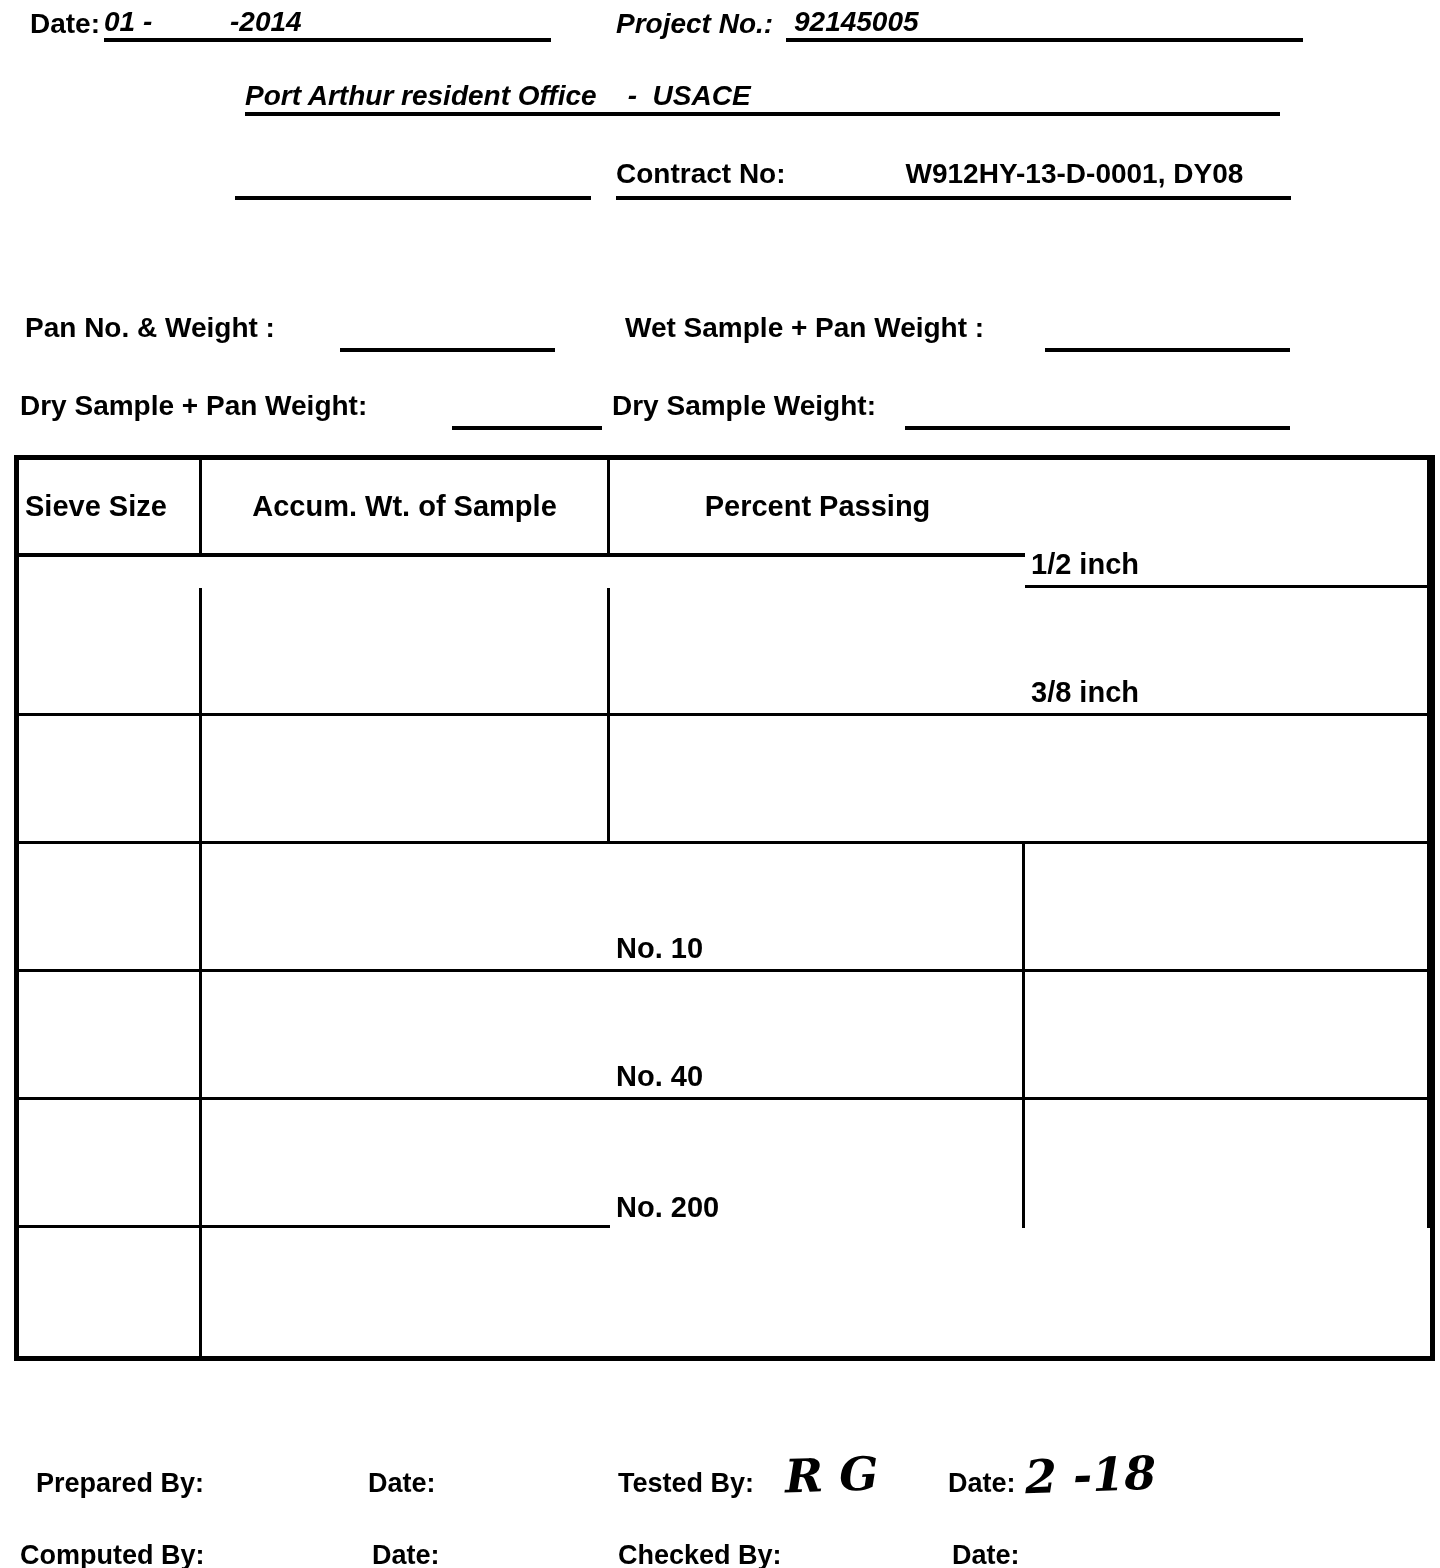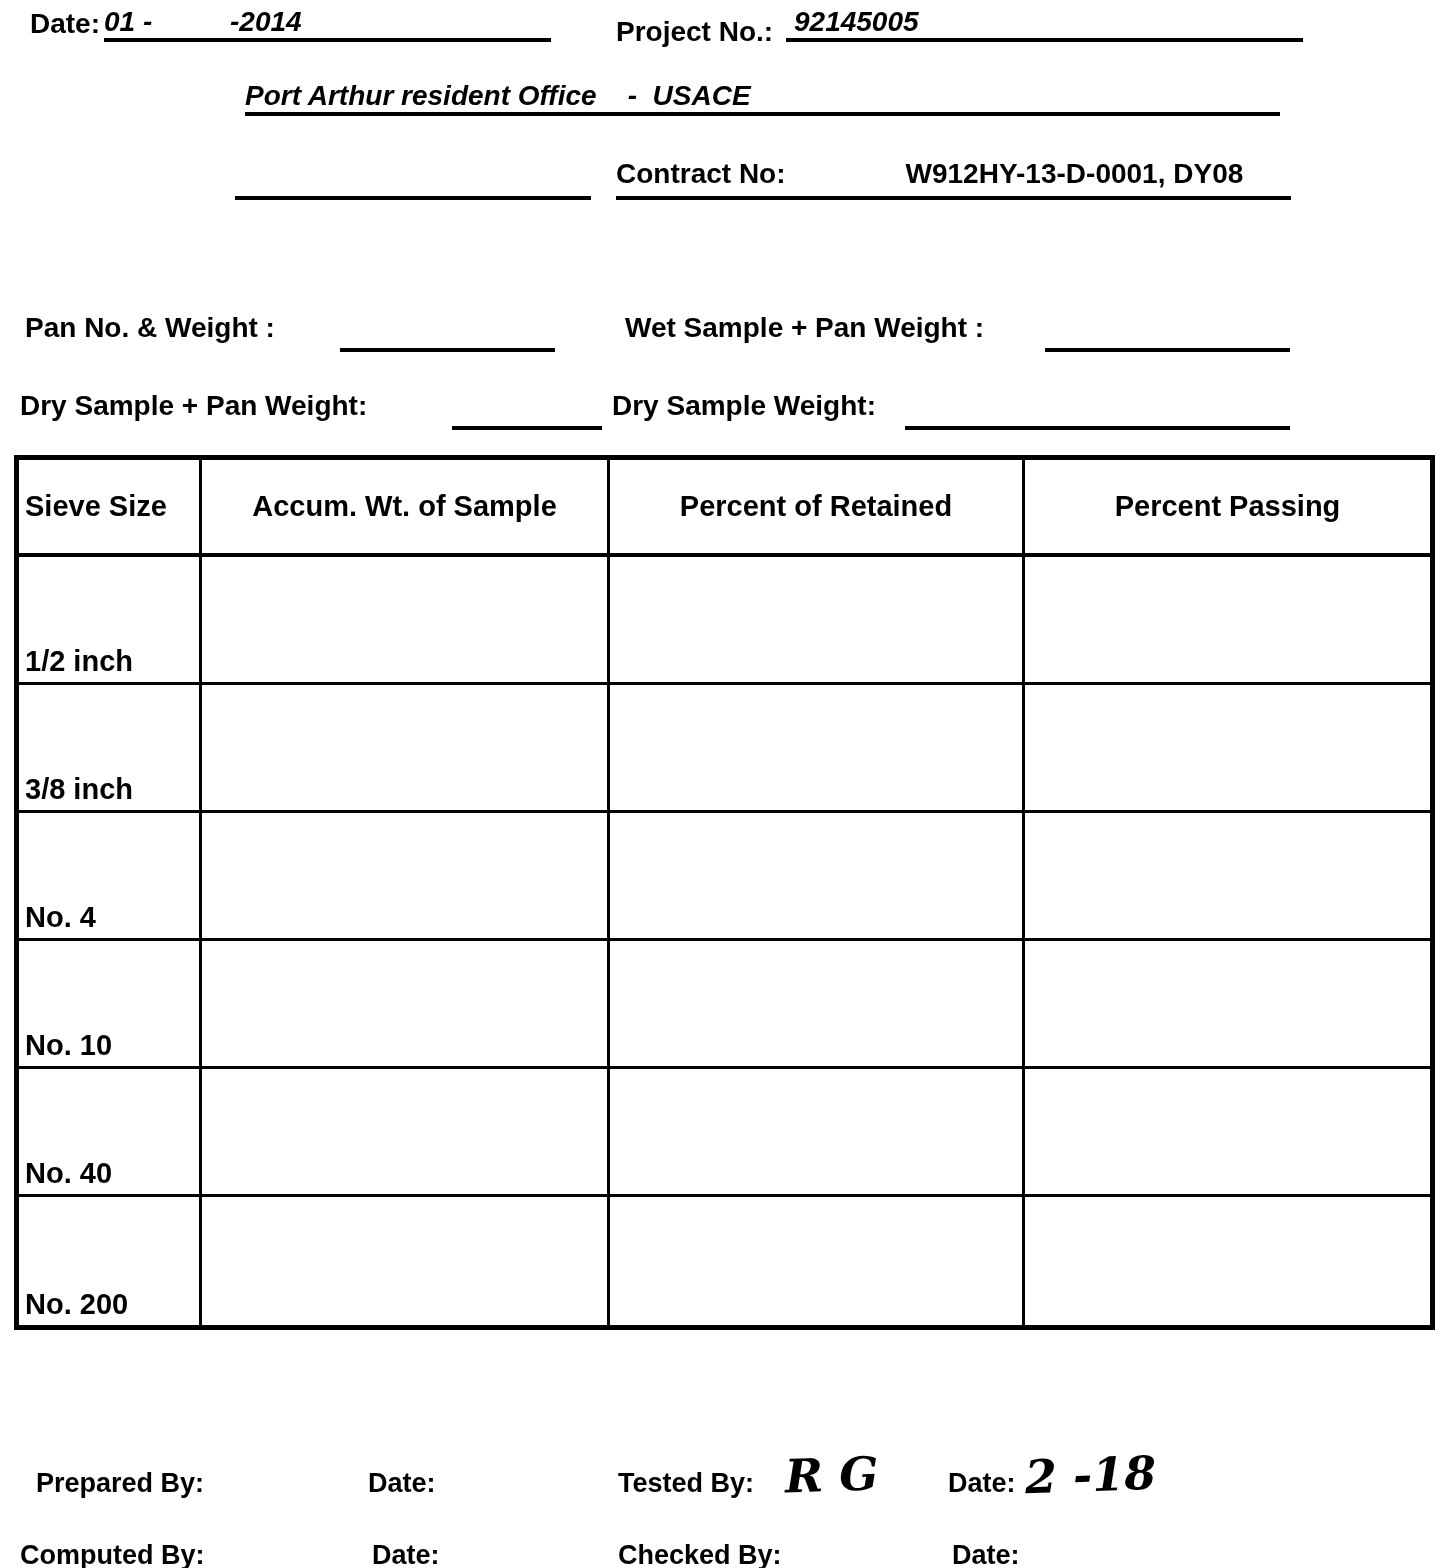--- a/index.html
+++ b/index.html
@@ -70,21 +70,21 @@
   }
 </style>
 </head>
 <body>
 
 <div class="page">
 
   <span class="abs lbl" style="left:30px; top:8px;">Date:</span>
   <span class="abs uline" style="left:104px; top:6px; width:447px;">01 -          -2014</span>
 
-  <span class="abs lbl" style="left:616px; top:16px;">Project No.:</span>
+  <span class="abs lbl" style="left:616px; top:8px;font-style:italic;">Project No.:</span>
   <span class="abs uline" style="left:786px; top:6px; width:509px; padding-left:8px;">92145005</span>
 
   <span class="abs uline" style="left:245px; top:80px; width:1035px;">Port Arthur resident Office    -  USACE</span>
 
   <div class="abs blank" style="left:235px; top:158px; width:356px; height:38px;"></div>
   <div class="abs" style="left:616px; top:158px; width:675px; border-bottom:4px solid #000; height:38px; display:flex;">
     <span class="lbl">Contract No:</span>
     <span class="lbl" style="margin-left:120px;">W912HY-13-D-0001, DY08</span>
   </div>
 
@@ -97,34 +97,32 @@
   <span class="abs lbl" style="left:20px; top:390px;text-align:center;">Dry Sample + Pan Weight:</span>
   <div class="abs blank" style="left:452px; top:390px; width:150px; height:36px;"></div>
 
   <span class="abs lbl" style="left:612px; top:390px;">Dry Sample Weight:</span>
   <div class="abs blank" style="left:905px; top:390px; width:385px; height:36px;"></div>
 
   <div class="sieve-table">
 
     <div class="cell hcell col1">Sieve Size</div>
     <div class="cell hcell">Accum. Wt. of Sample</div>
-    <div class="cell hcell">Percent of Retained</div>
     <div class="cell hcell col4">Percent Passing</div>
 
     <div class="cell scell">1/2 inch</div>
     <div class="cell dcell"></div>
     <div class="cell dcell"></div>
     <div class="cell dcell col4"></div>
 
     <div class="cell scell">3/8 inch</div>
     <div class="cell dcell"></div>
     <div class="cell dcell"></div>
     <div class="cell dcell col4"></div>
 
-    <div class="cell scell">No. 4</div>
     <div class="cell dcell"></div>
     <div class="cell dcell"></div>
     <div class="cell dcell col4"></div>
 
     <div class="cell scell">No. 10</div>
     <div class="cell dcell"></div>
     <div class="cell dcell"></div>
     <div class="cell dcell col4"></div>
 
     <div class="cell scell">No. 40</div>

